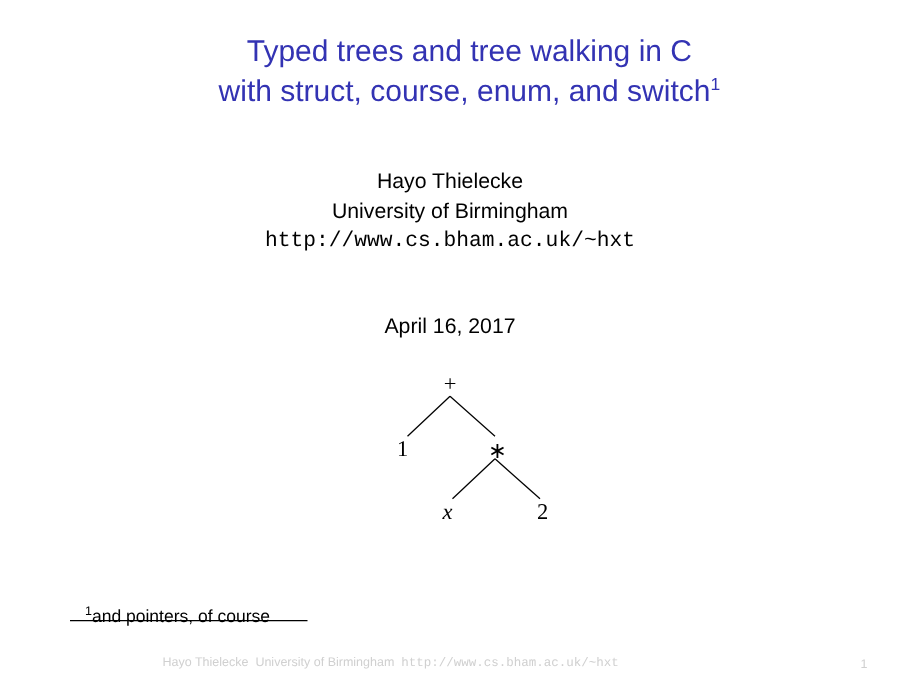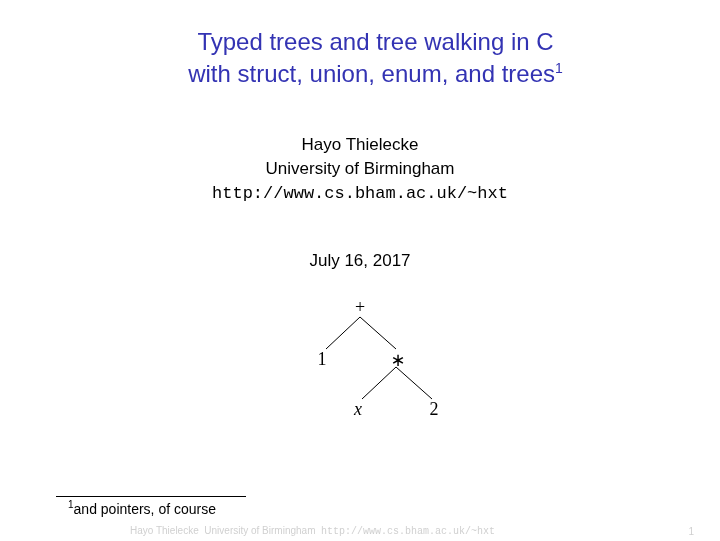--- a/index.html
+++ b/index.html
@@ -66,21 +66,21 @@
     position: absolute;
     left: 56px;
     bottom: 44px;
     width: 190px;
     height: 0;
     border-top: 1px solid #000000;
   }
   .footnote {
     position: absolute;
     left: 68px;
-    bottom: 24px;
+    bottom: 40px;
     font-size: 14px;
     color: #000000;
   }
   .footnote-mark {
     font-size: 10px;
     vertical-align: super;
   }
   .footer {
     position: absolute;
     left: 0;
@@ -106,31 +106,31 @@
   }
 </style>
 </head>
 <body>
 
 <div class="slide">
 
   <div class="title-block">
     <div>Typed trees and tree walking in C</div>
     <div>
-      <span>with struct, union, enum, and trees</span><span class="title-sup">1</span>
+      <span>with struct, course, enum, and switch</span><span class="title-sup">1</span>
     </div>
   </div>
 
   <div class="author-block">
     <div>Hayo Thielecke</div>
     <div>University of Birmingham</div>
     <div class="tt">http://www.cs.bham.ac.uk/~hxt</div>
   </div>
 
-  <div class="date-block">July 16, 2017</div>
+  <div class="date-block">April 16, 2017</div>
 
   <div class="tree-block">
     <svg width="200" height="120" style="position:absolute;left:0;top:0">
       <line x1="100" y1="16" x2="66" y2="48" stroke="#000" stroke-width="1"></line>
       <line x1="100" y1="16" x2="136" y2="48" stroke="#000" stroke-width="1"></line>
       <line x1="136" y1="66" x2="102" y2="98" stroke="#000" stroke-width="1"></line>
       <line x1="136" y1="66" x2="172" y2="98" stroke="#000" stroke-width="1"></line>
     </svg>
     <div class="tree-node" style="left:90px; top:-4px;">+</div>
     <div class="tree-node" style="left:52px; top:48px;">1</div>

